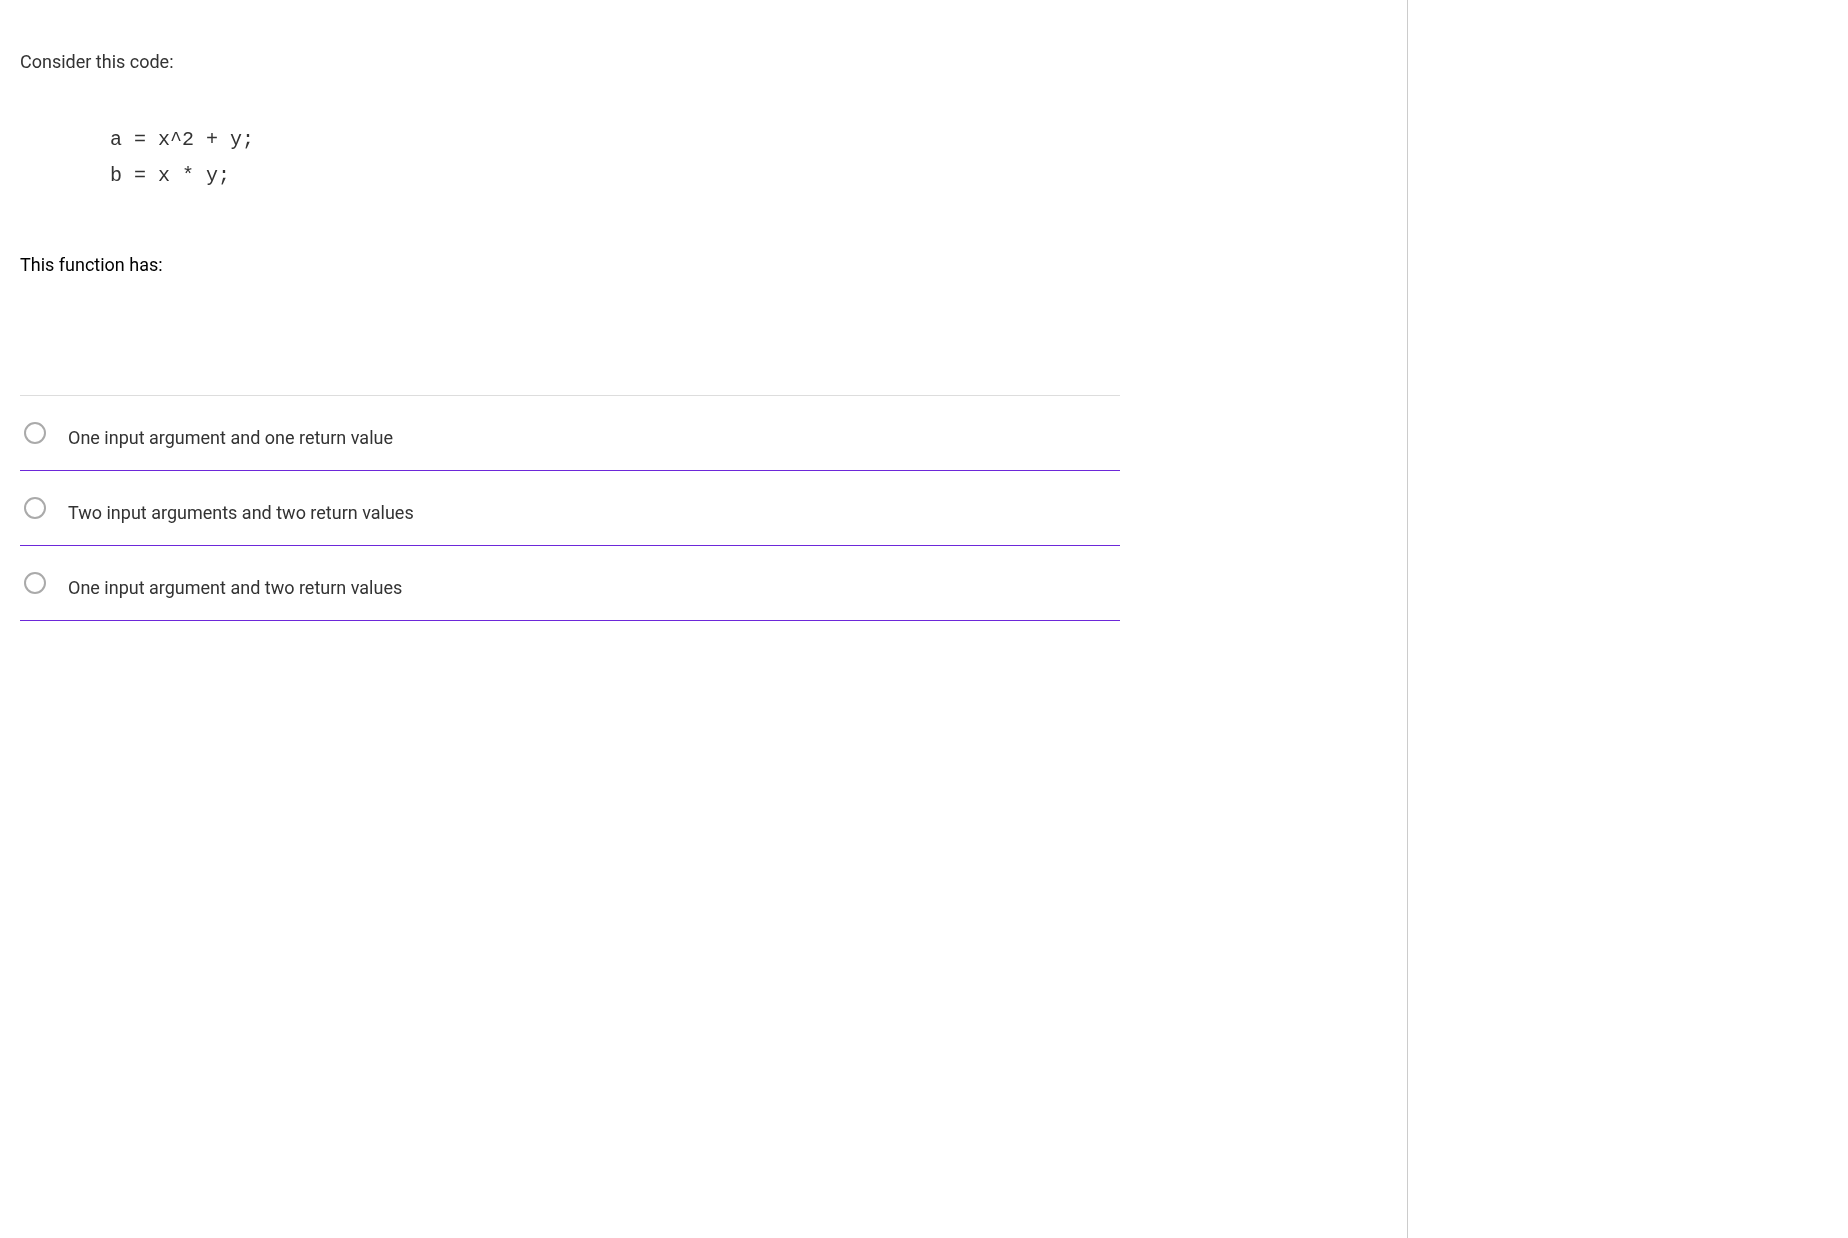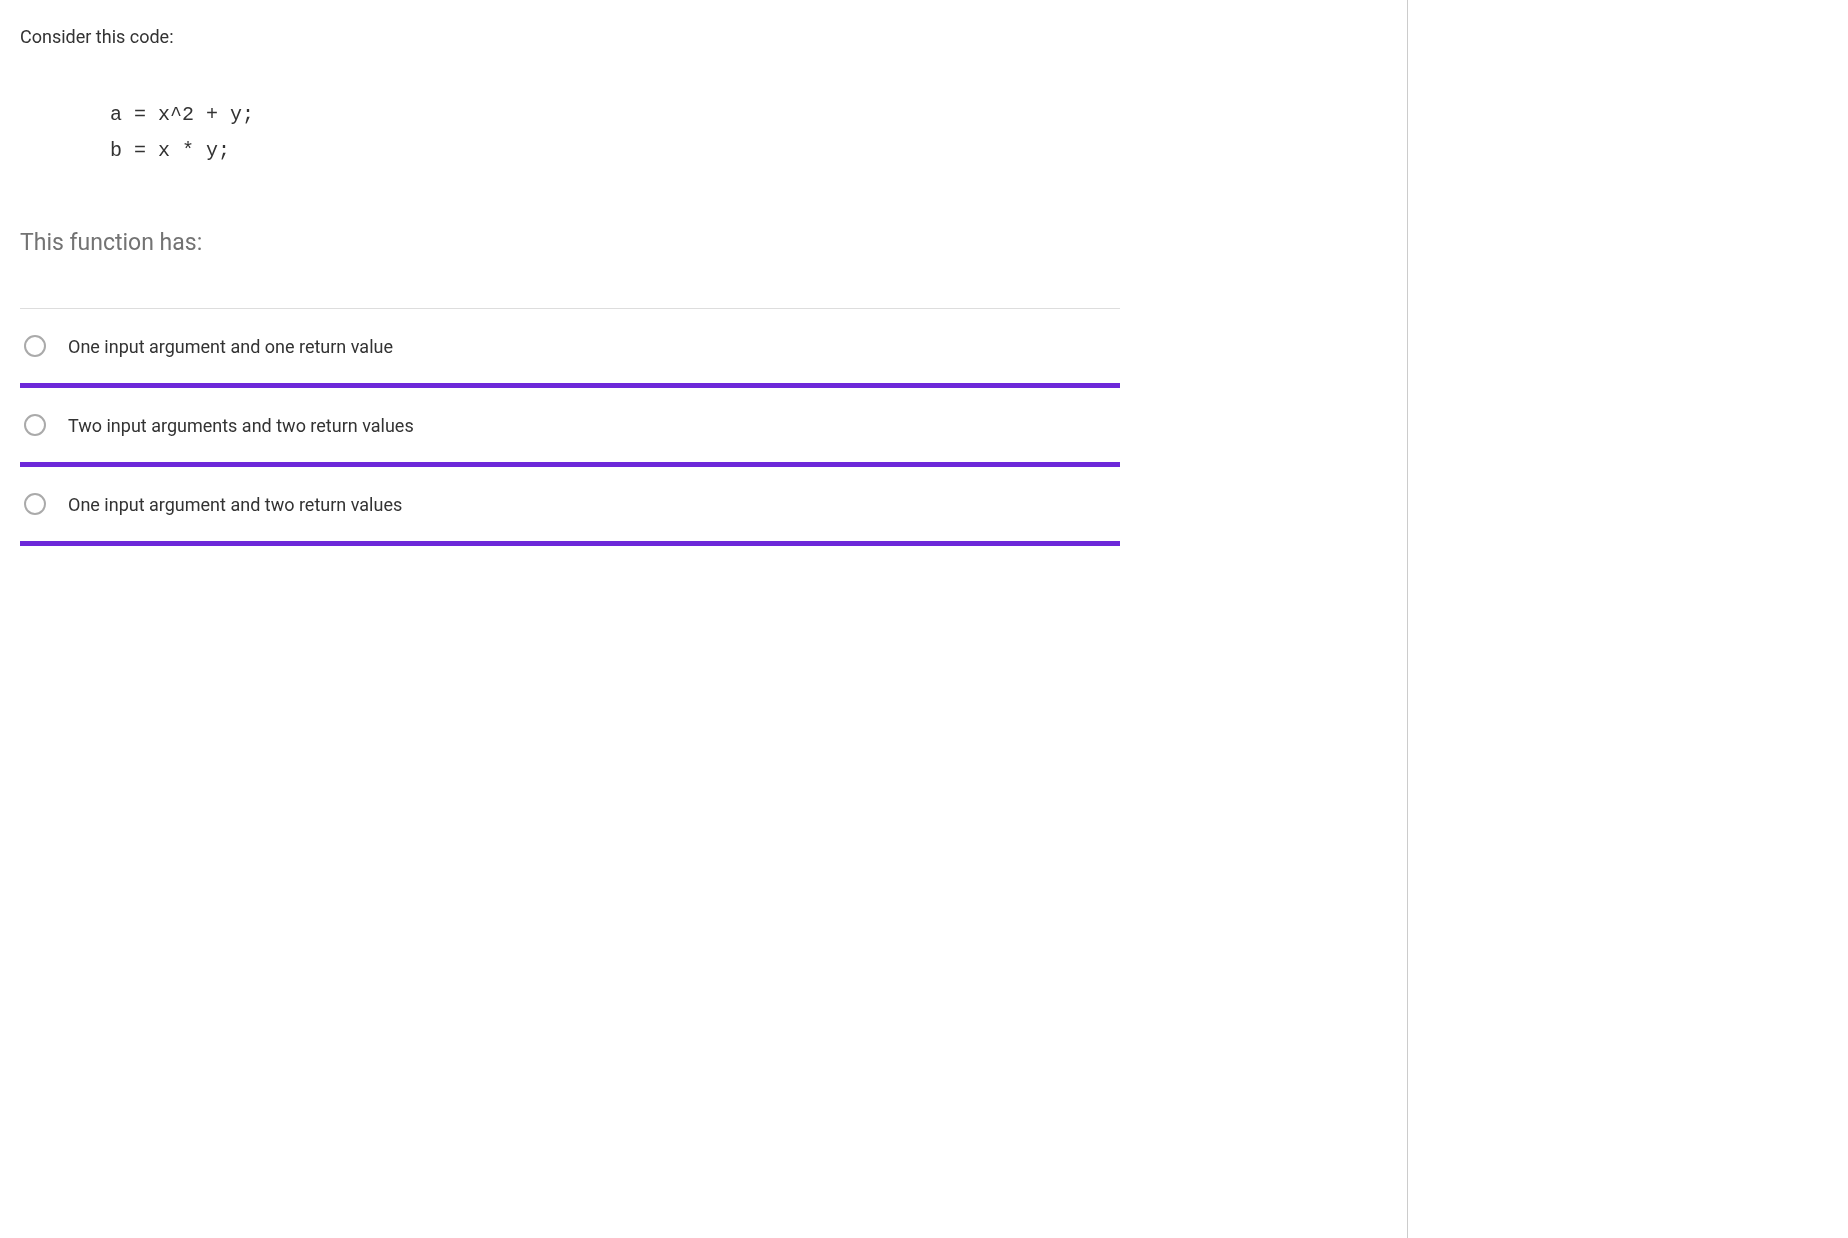--- a/index.html
+++ b/index.html
@@ -14,21 +14,21 @@
       font-size: 18px;
       color: #333333;
       display: flex;
       justify-content: flex-start;
       align-items: flex-start;
       min-height: 100vh;
     }
 
     .main-content {
       width: 1140px;
-      padding: 26px 20px 50px 20px;
+      padding: 51px 20px 50px 20px;
       position: relative;
     }
 
     .divider-right {
       position: fixed;
       right: 440px;
       top: 0;
       bottom: 0;
       width: 1px;
       background: #cccccc;
@@ -60,35 +60,35 @@
     .code-line {
       display: block;
     }
 
     .code-indent {
       padding-left: 80px;
       font-family: Liberation Mono, monospace;
     }
 
     .this-function-text {
-      font-size: 23px;
-      color: #737373;
-      margin-bottom: 52px;
+      font-size: 18px;
+      color: #000000;
+      margin-bottom: 120px;
     }
 
     .options-container {
       width: 100%;
       border-top: 1px solid #dddddd;
     }
 
     .option-row {
       display: flex;
-      align-items: center;
+      align-items: flex-end;
       padding: 22px 0;
-      border-bottom: 5px solid #6d28d9;
+      border-bottom: 1px solid #6d28d9;
       cursor: pointer;
     }
 
     .radio-wrapper {
       display: flex;
       align-items: center;
       justify-content: center;
       width: 30px;
       height: 30px;
       margin-right: 18px;

